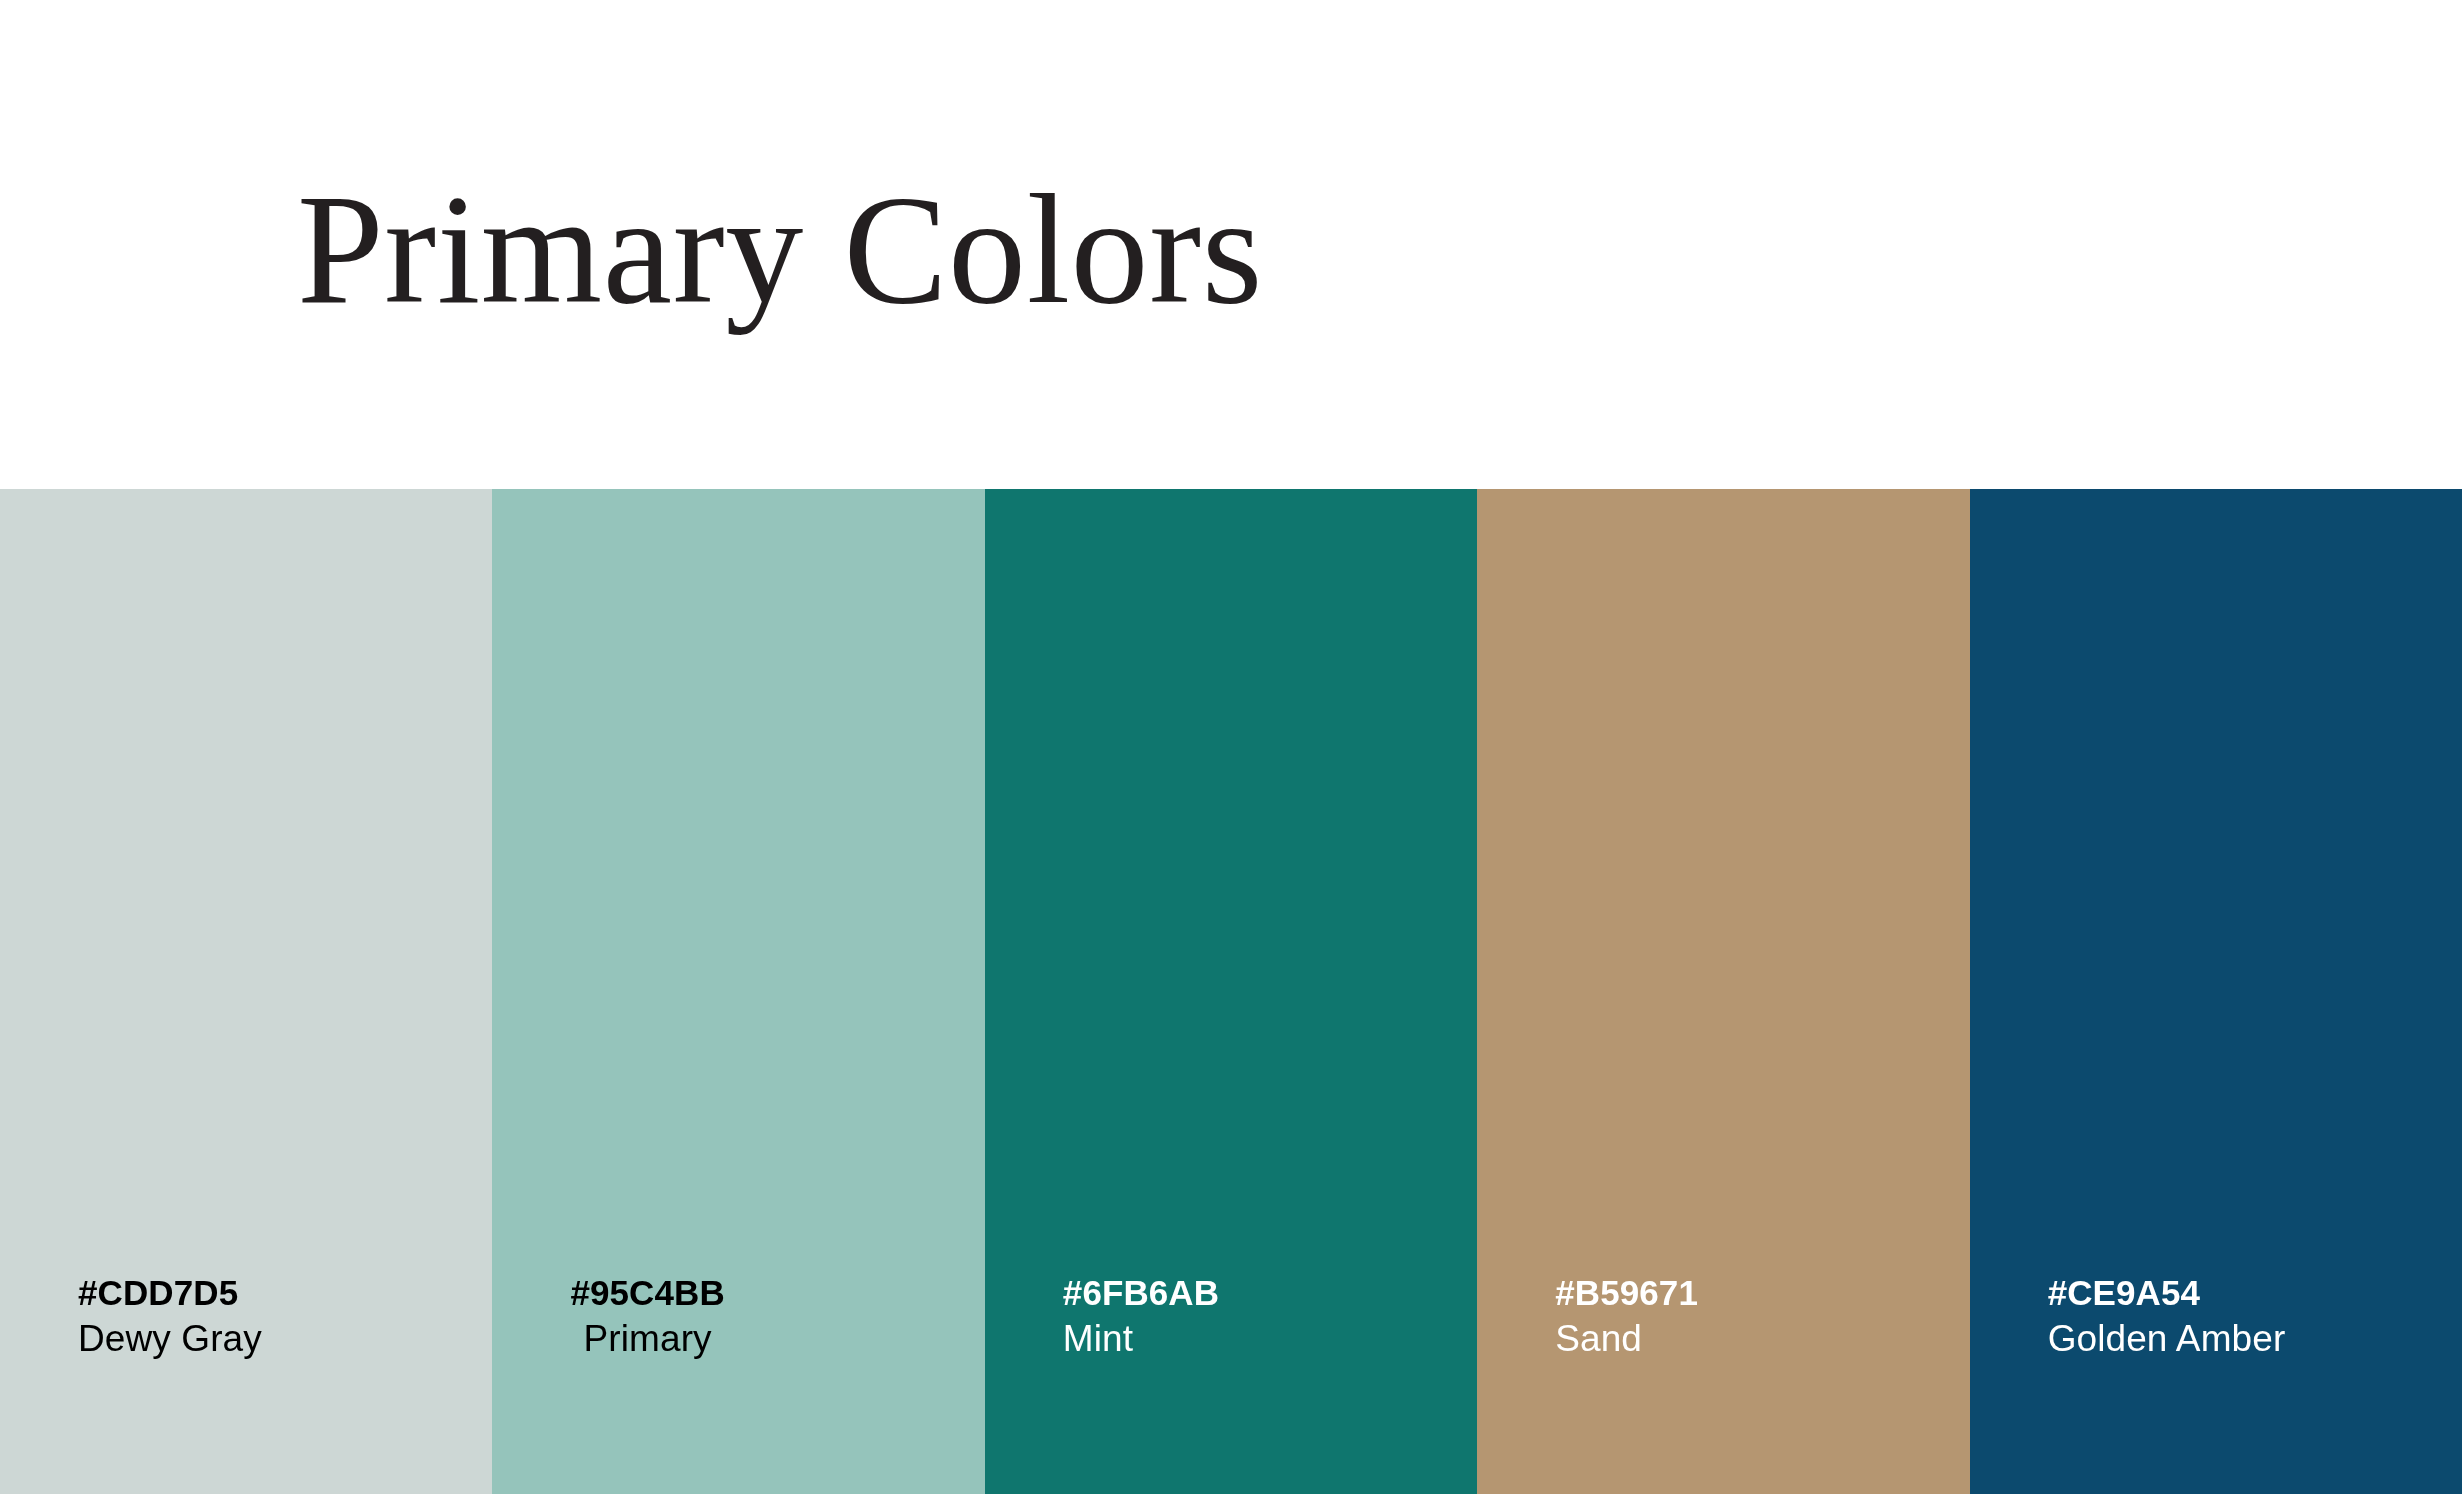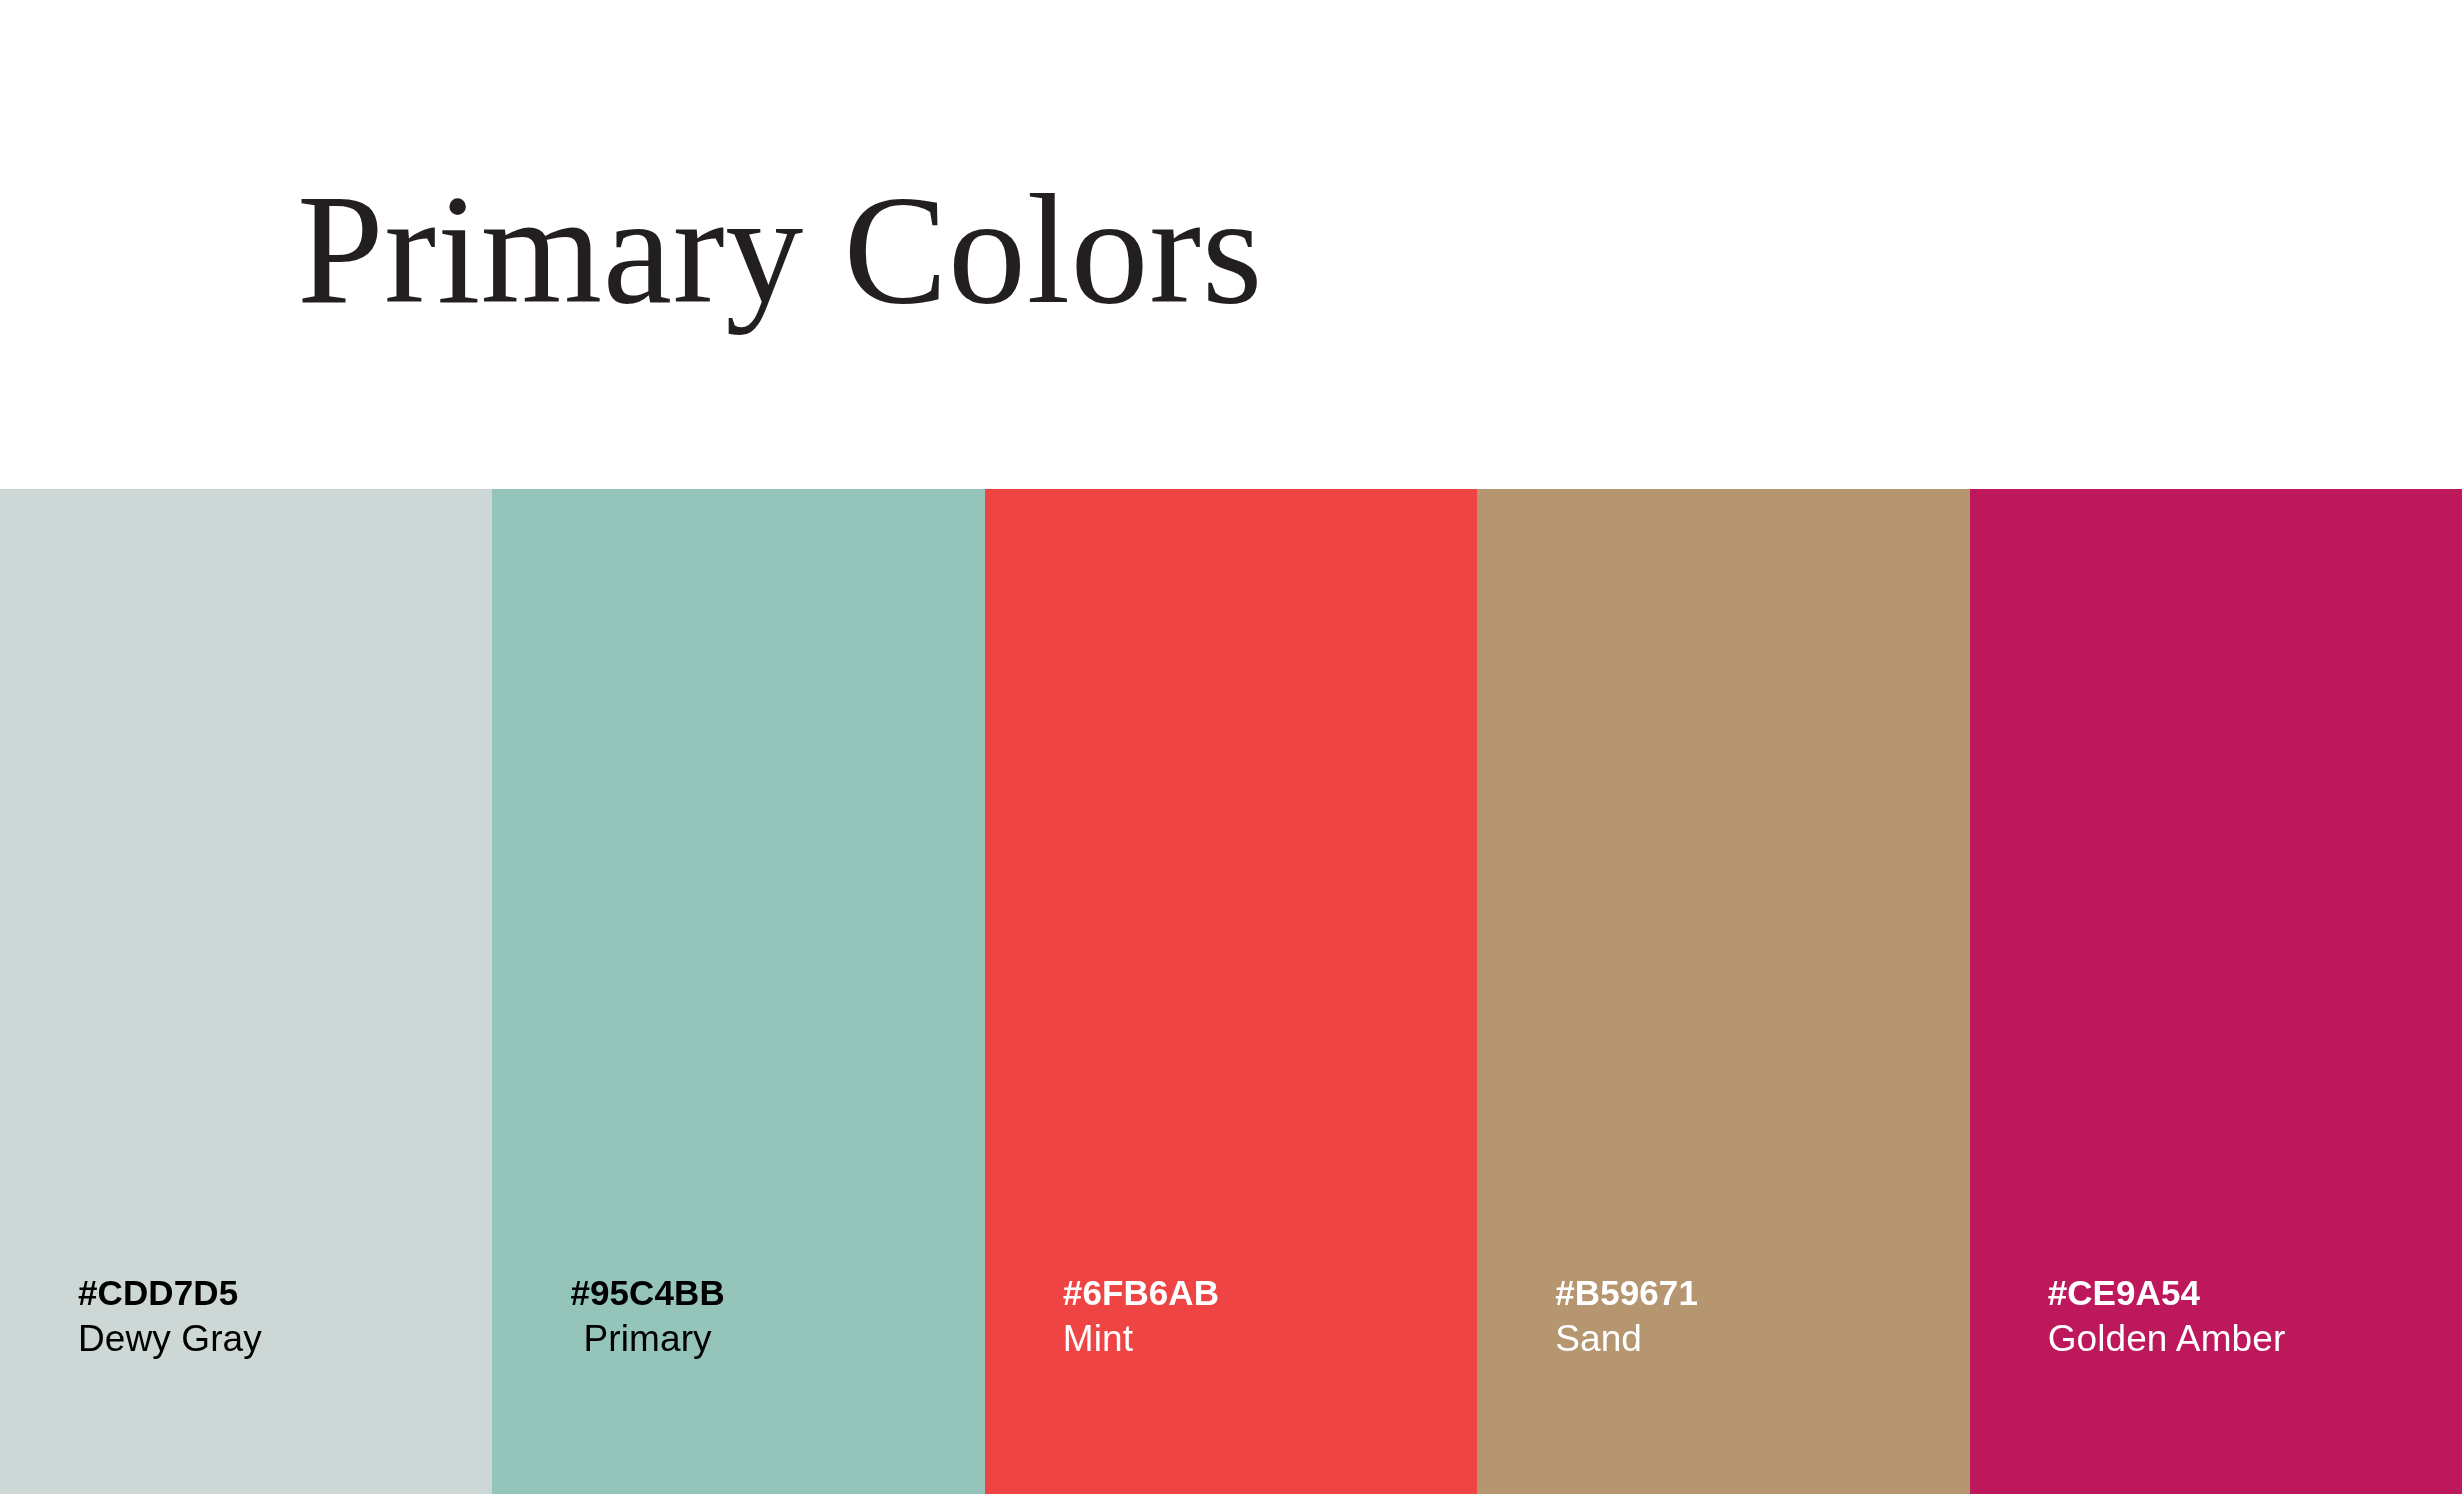--- a/index.html
+++ b/index.html
@@ -103,35 +103,35 @@
       </div>
     </div>
 
     <div class="swatch" style="background-color: rgb(149, 196, 187); text-align: center;">
       <div class="swatch-label" style="color: rgb(0, 0, 0);">
         <span class="swatch-hex">#95C4BB</span>
         <span class="swatch-name">Primary</span>
       </div>
     </div>
 
-    <div class="swatch" style="background-color: #ef4444;">
+    <div class="swatch" style="background-color: #0f766e;">
       <div class="swatch-label" style="color: rgb(255, 255, 255);">
         <span class="swatch-hex">#6FB6AB</span>
         <span class="swatch-name">Mint</span>
       </div>
     </div>
 
     <div class="swatch" style="background-color: rgb(181, 150, 113);">
       <div class="swatch-label" style="color: rgb(255, 255, 255);">
         <span class="swatch-hex">#B59671</span>
         <span class="swatch-name">Sand</span>
       </div>
     </div>
 
-    <div class="swatch" style="background-color: #be185d;">
+    <div class="swatch" style="background-color: #0c4a6e;">
       <div class="swatch-label" style="color: rgb(255, 255, 255);">
         <span class="swatch-hex">#CE9A54</span>
         <span class="swatch-name">Golden Amber</span>
       </div>
     </div>
 
   </div>
 </div>
 
 

